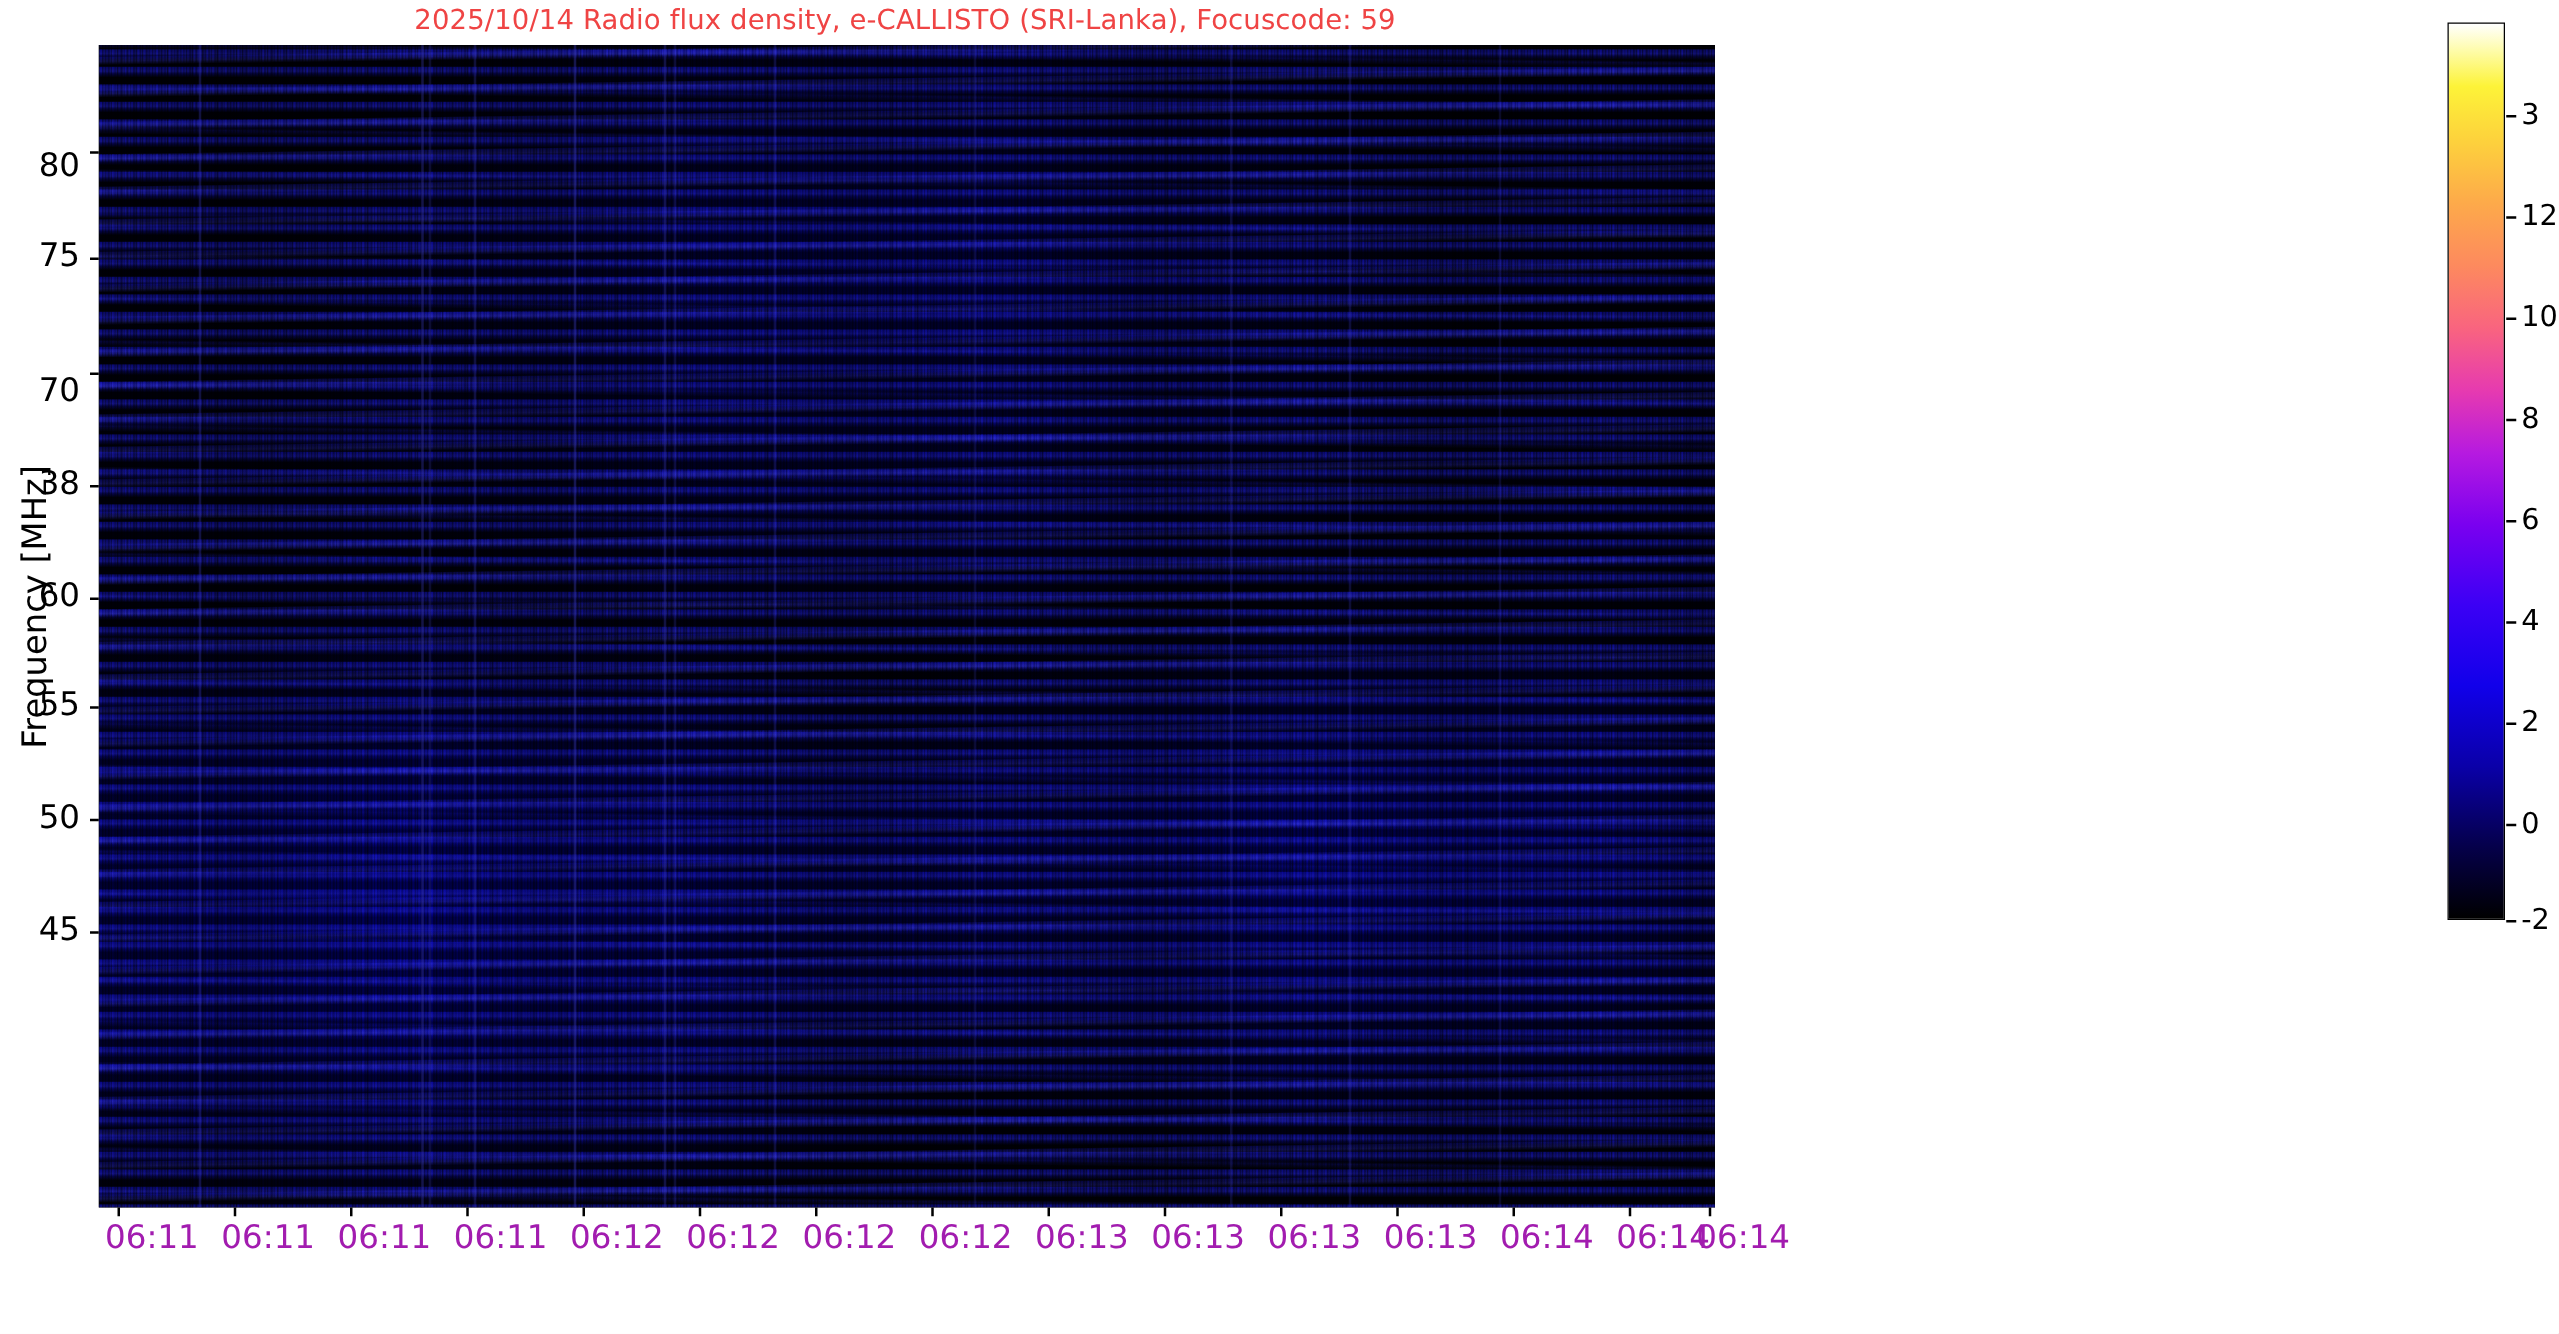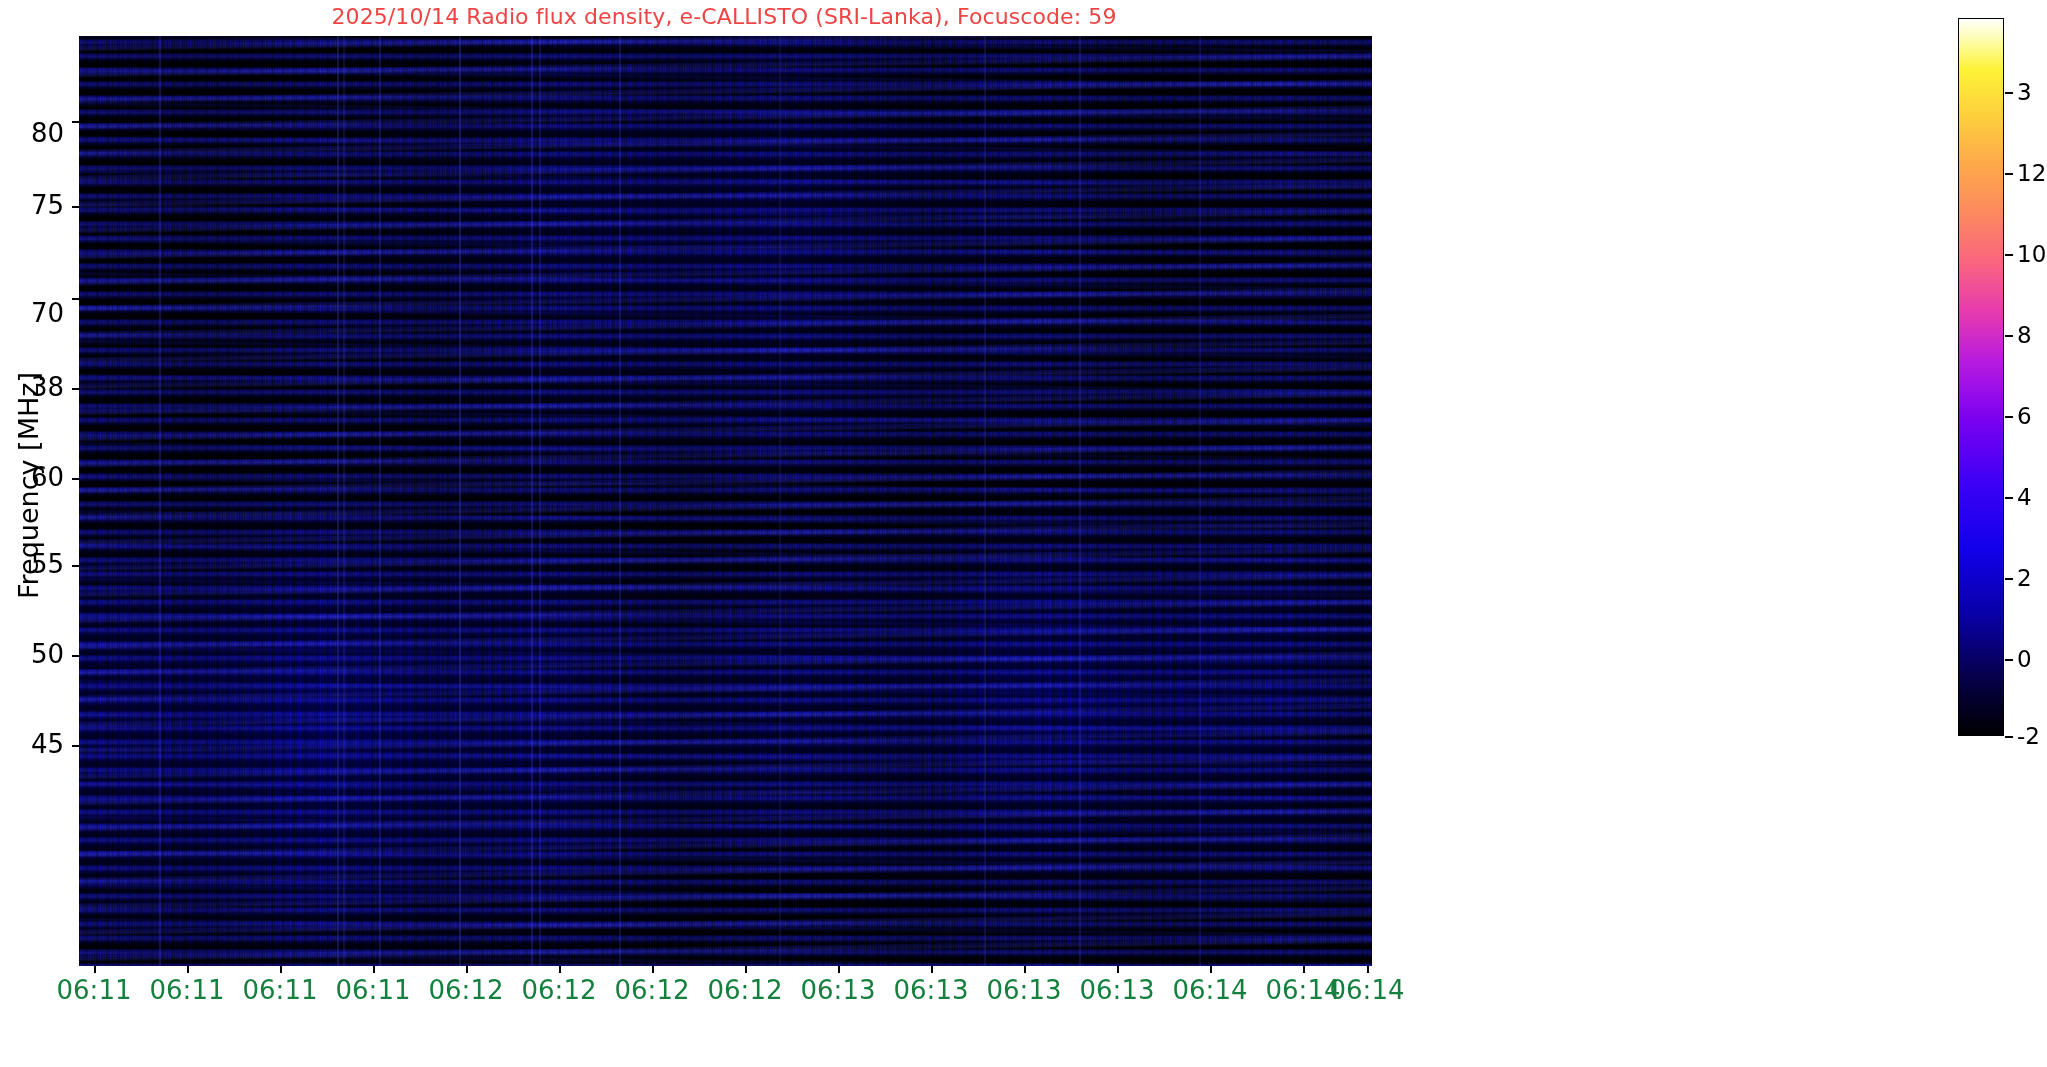--- a/index.html
+++ b/index.html
@@ -141,22 +141,22 @@
   .ytick-mark{position:absolute;left:72px;width:7px;height:2px;background:#000;}
   .ytick-label{
     position:absolute;
     width:62px;text-align:right;left:2px;
     font-size:26px;line-height:26px;
     color:#000;
   }
   .xtick-mark{position:absolute;top:966px;width:2px;height:7px;background:#000;}
   .xtick-label{
     position:absolute;top:976px;
-    width:130px;margin-left:-65px;text-align:center;
-    font-size:26px;line-height:28px;color:#15803d;
+    width:130px;margin-left:-65px;text-align:right;
+    font-size:26px;line-height:28px;color:#a21caf;
     white-space:nowrap;
   }
   #ylabel{
     position:absolute;
     left:-182px;top:470px;
     width:420px;text-align:center;
     font-size:27px;
     transform:rotate(-90deg);
     transform-origin:center center;
     white-space:nowrap;

